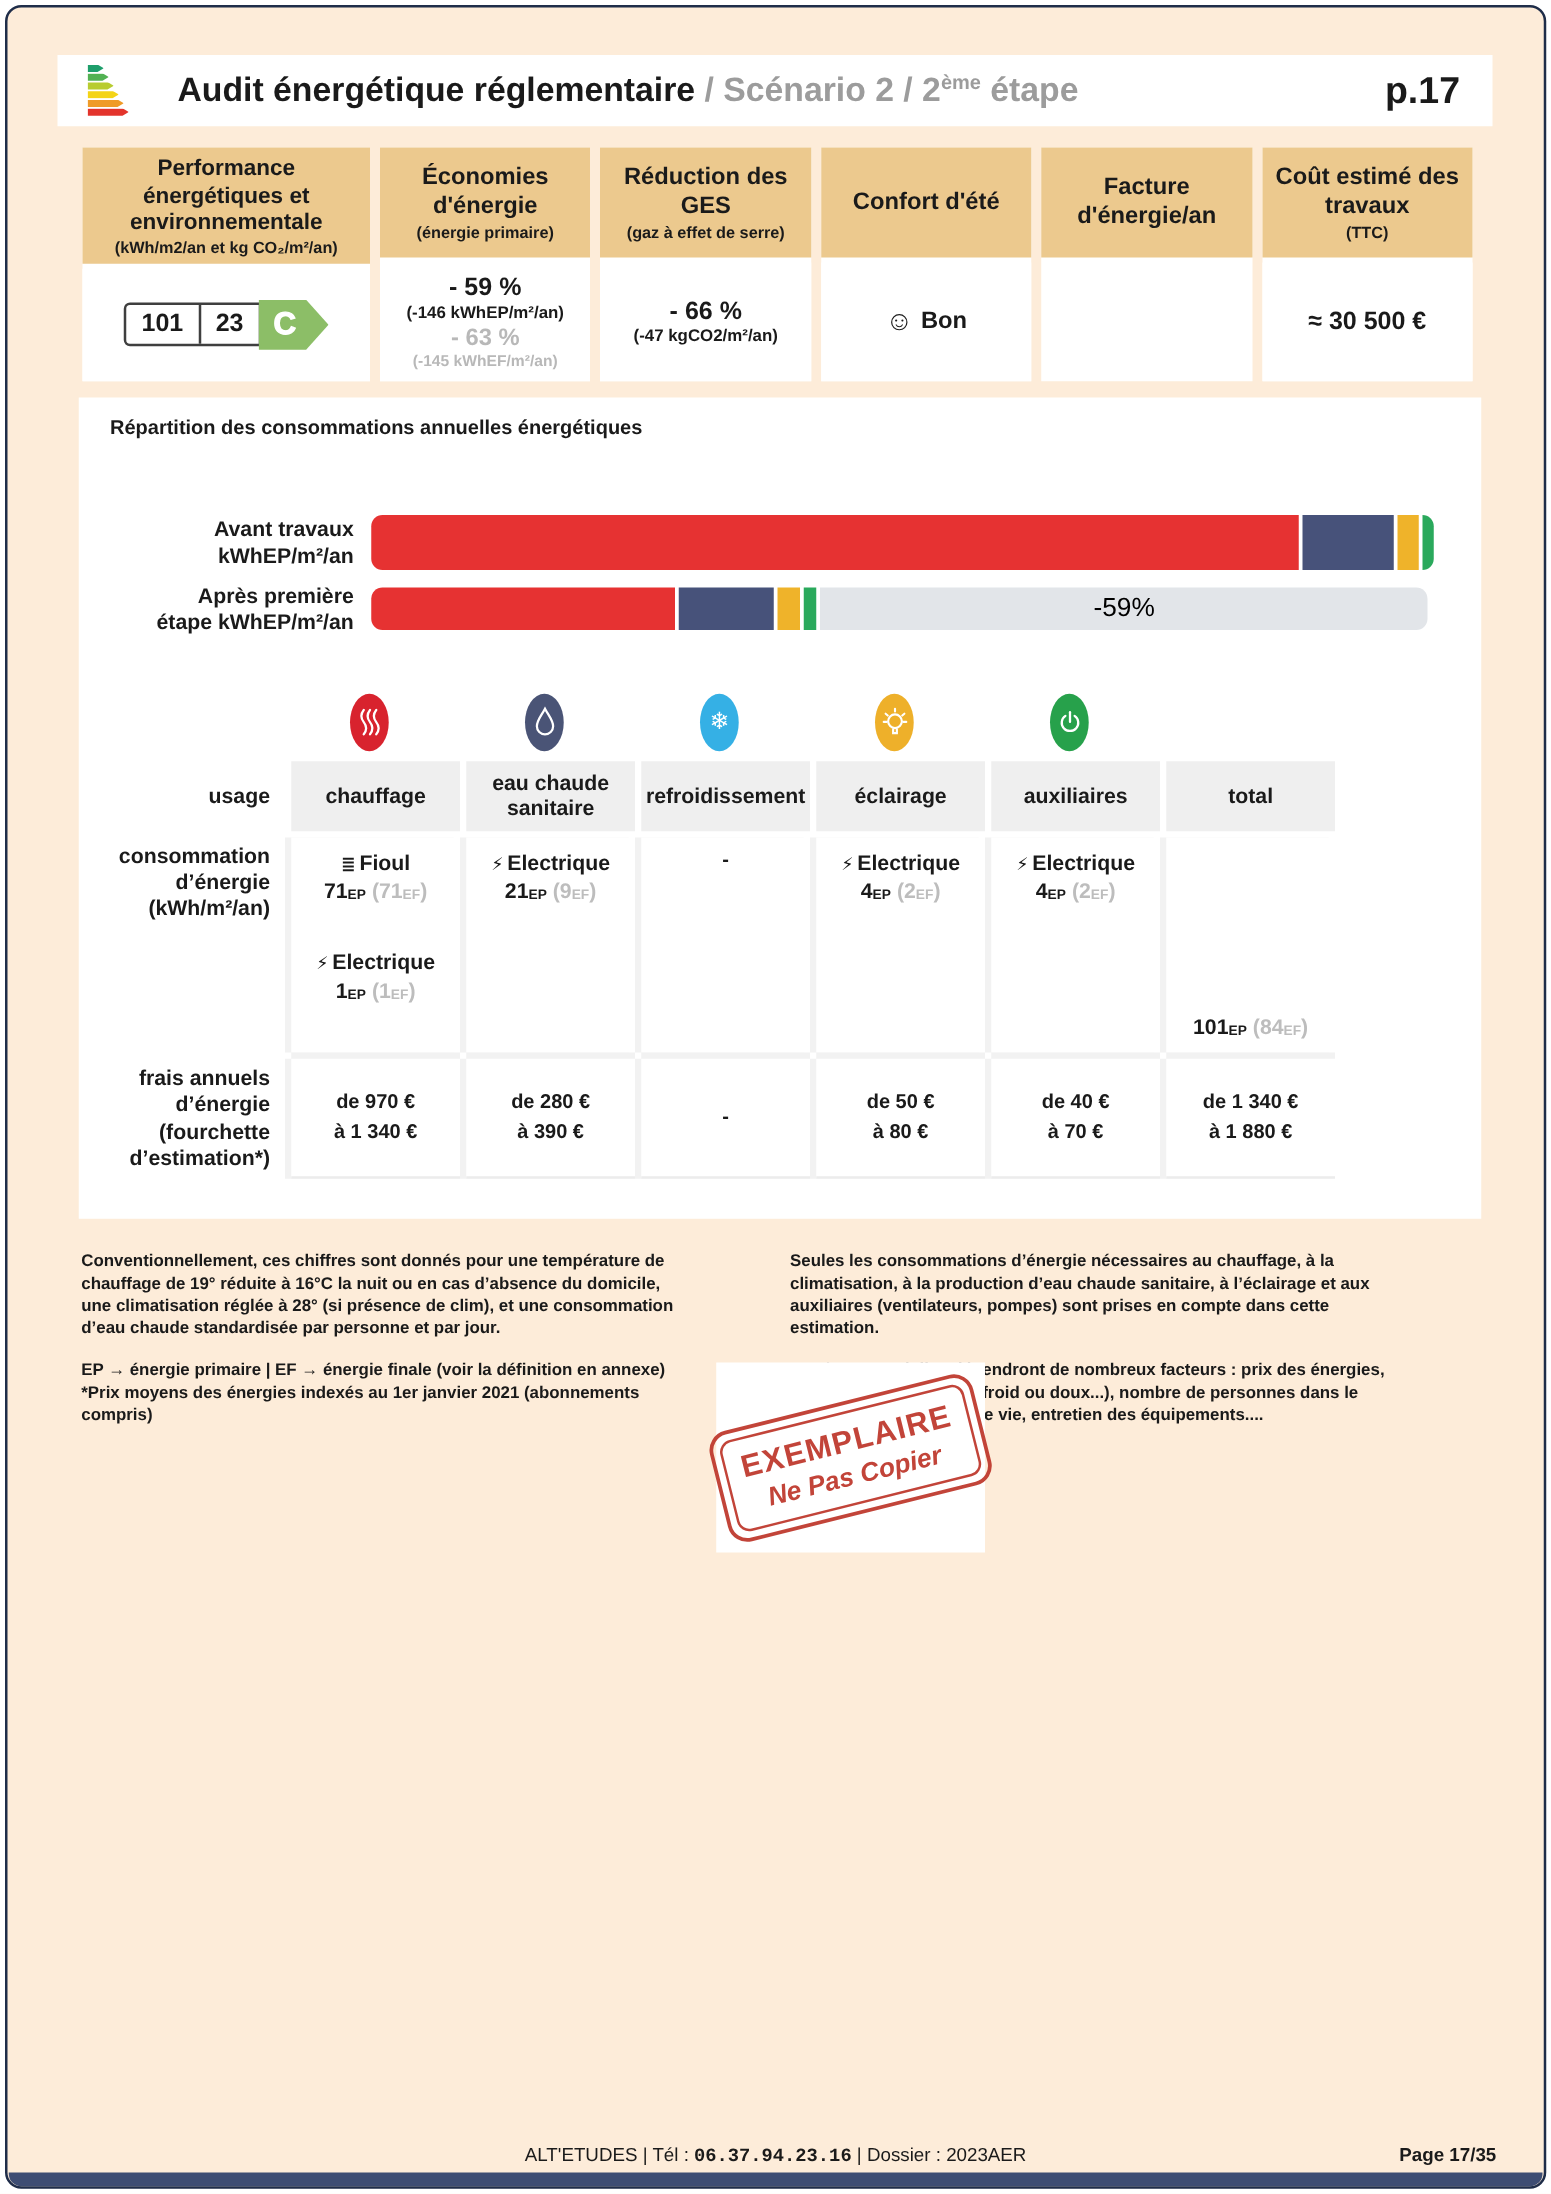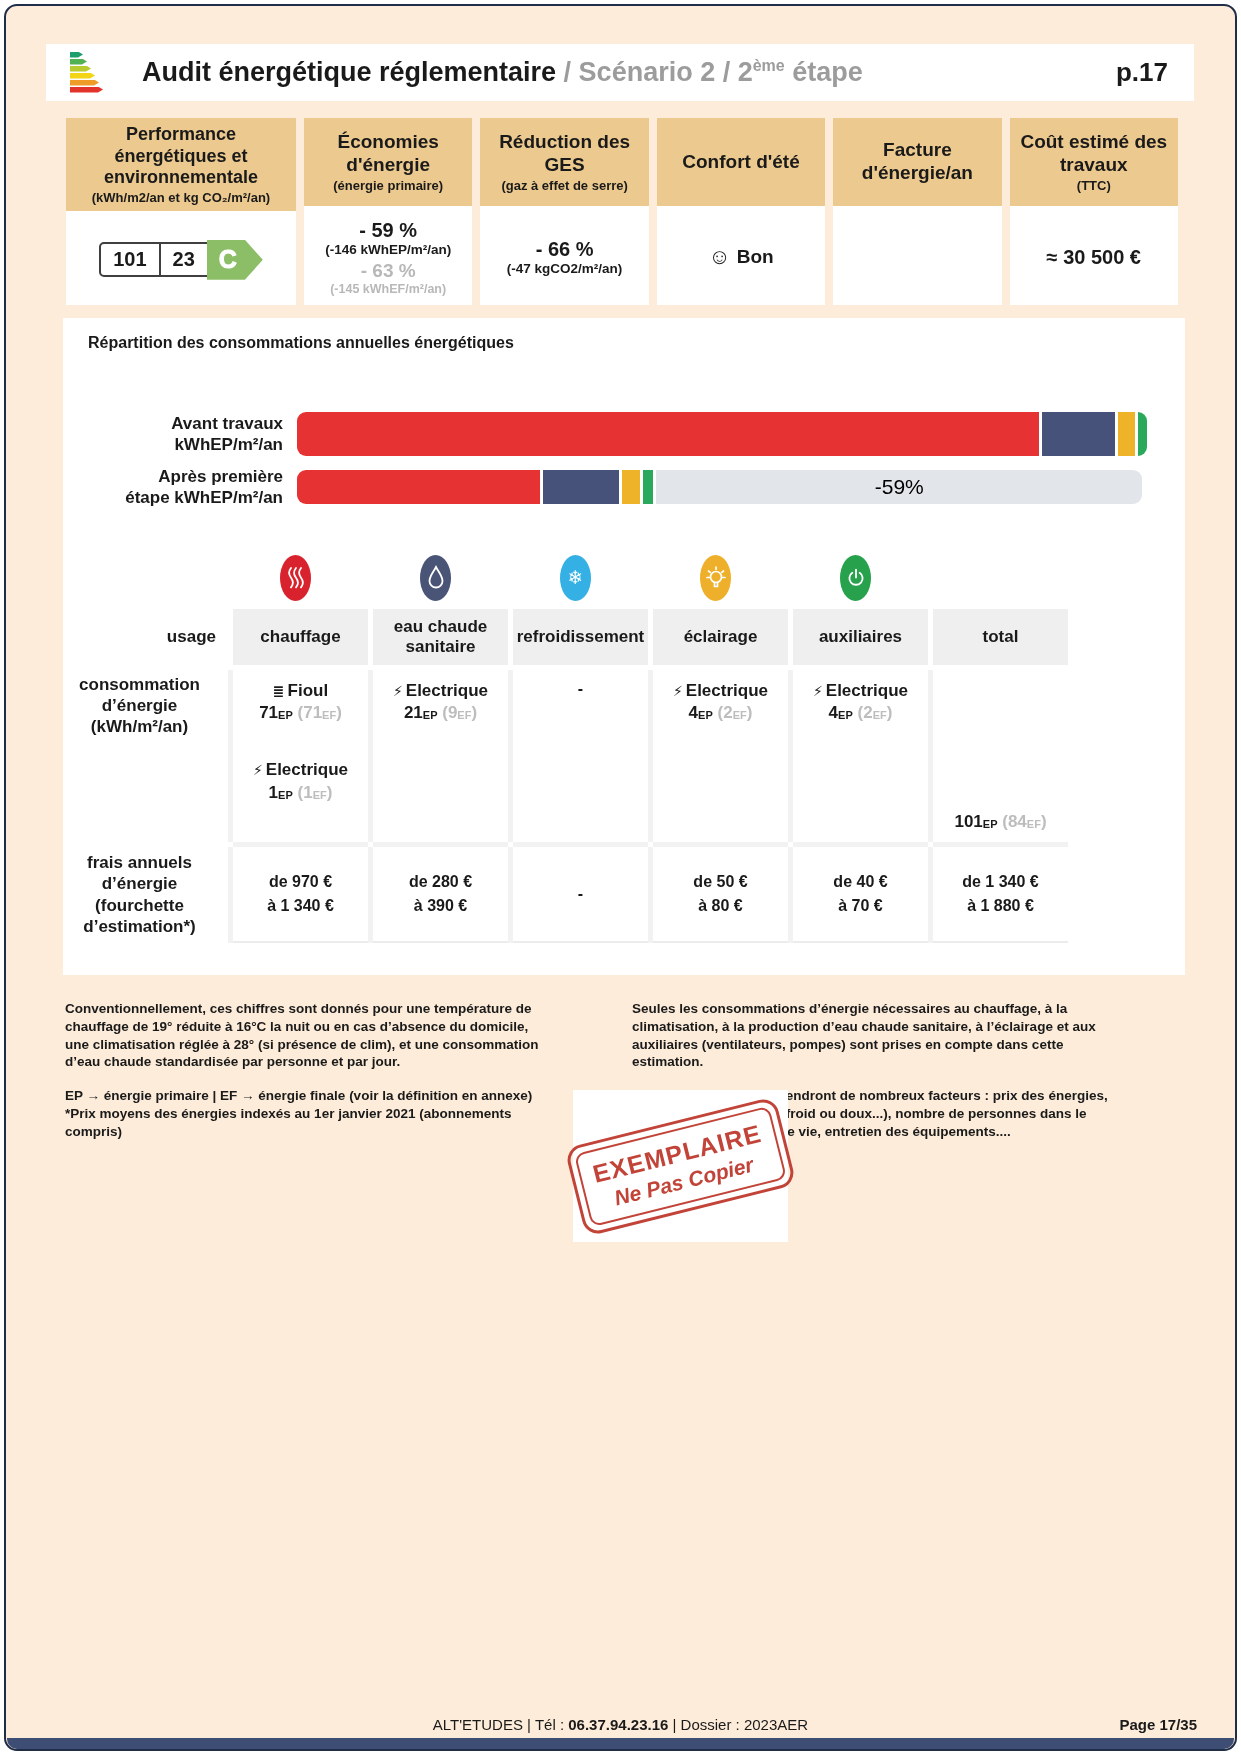--- a/index.html
+++ b/index.html
@@ -8,21 +8,21 @@
   .frame { position:absolute; inset:4px; border:2.5px solid #1f2d49; border-radius:13px; background:#fdecd9; }
   .bottom-bar { position:absolute; left:7px; right:7px; bottom:6px; height:11px; background:#3e4d73; border-radius:0 0 10px 10px; }
 
   
   .hdr { position:absolute; top:44px; left:46px; width:1148px; height:57px; background:#ffffff; display:flex; align-items:center; padding:0 26px 0 24px; }
   .dpe-logo { width:36px; height:46px; display:flex; flex-direction:column; justify-content:center; margin-right:36px; }
   .dpe-logo i { display:block; height:6px; margin-bottom:1px; clip-path:polygon(0 0, calc(100% - 5px) 0, 100% 50%, calc(100% - 5px) 100%, 0 100%); }
   .h-title { flex:1; font-size:27px; font-weight:bold; white-space:nowrap; }
   .h-gray { color:#9c9c9c; }
   .h-sup { font-size:16px; vertical-align:super; }
-  .h-page { font-size:26px; font-weight:bold; }
+  .h-page { font-size:30px; font-weight:bold; }
 
   
   .summary { position:absolute; top:118px; left:66px; width:1112px; display:grid; grid-template-columns:230px repeat(5,1fr); column-gap:8px; }
   .sum-col { background:#ffffff; display:flex; flex-direction:column; }
   .sum-head { background:#ecc98e; min-height:88px; display:flex; flex-direction:column; align-items:center; justify-content:center; text-align:center; padding:6px 4px; }
   .sum-head .t { font-size:19px; font-weight:bold; line-height:1.2; }
   .sum-col:first-child .sum-head .t { font-size:18px; }
   .sum-head .s { font-size:13px; font-weight:bold; margin-top:1px; }
   .sum-val { background:#ffffff; margin-top:4px; flex:1; min-height:90px; display:flex; flex-direction:column; align-items:center; justify-content:center; text-align:center; padding:6px 2px; }
   .big { font-size:20px; font-weight:bold; }
@@ -55,21 +55,21 @@
   .bar-track .seg:first-child { border-radius:9px 0 0 9px; }
   .bar-track .seg:last-child { border-radius:0 9px 9px 0; }
 
   .icons-row { margin-top:46px; padding-left:165px; display:grid; grid-template-columns:repeat(6,135px); gap:5px; }
   .icell { display:flex; align-items:center; justify-content:center; }
   .pill { width:31px; height:46px; border-radius:50%; display:flex; align-items:center; justify-content:center; color:#fff; }
   .pill svg { display:block; }
   .snow { font-size:19px; color:#fff; }
 
   .tg { margin-top:8px; display:grid; grid-template-columns:165px repeat(6,135px); grid-template-rows:56px 172px 96px; row-gap:5px; column-gap:5px; }
-  .rlab { display:flex; align-items:center; justify-content:flex-end; text-align:center; font-size:17px; font-weight:bold; line-height:1.25; padding-right:12px; }
+  .rlab { display:flex; align-items:center; justify-content:flex-end; text-align:right; font-size:17px; font-weight:bold; line-height:1.25; padding-right:12px; }
   .rlab.top { align-items:flex-start; padding-top:4px; }
   .chead { background:#efefef; display:flex; align-items:center; justify-content:center; text-align:center; font-size:17px; font-weight:bold; line-height:1.15; padding:2px; }
   .dcell { background:#ffffff; box-shadow:-5px 0 0 0 #f2f2f2; display:flex; flex-direction:column; align-items:center; padding-top:10px; font-size:16px; font-weight:bold; text-align:center; }
   .dcell.frais { box-shadow:-5px 0 0 0 #f2f2f2, 0 -5px 0 0 #f2f2f2; border-bottom:2px solid #ececec; justify-content:center; padding-top:0; line-height:1.45; }
   .dcell.bot { justify-content:flex-end; padding-bottom:10px; }
   .fuel { line-height:1.35; }
   .fuel + .fuel { margin-top:34px; }
   .fu-name { font-size:17px; font-weight:bold; }
   .fu-ico { font-size:14px; margin-right:3px; }
   .fu-val { font-size:17px; font-weight:bold; }
@@ -84,21 +84,21 @@
 
   
   .stamp-box { position:absolute; top:1090px; left:573px; width:215px; height:152px; background:#ffffff; display:flex; align-items:center; justify-content:center; }
   .stamp { transform:rotate(-14deg); border:3px solid #bf3b2f; border-radius:16px; padding:5px; color:#bf3b2f; opacity:.95; }
   .stamp-in { border:2px solid #bf3b2f; border-radius:10px; padding:8px 12px; text-align:center; }
   .st1 { font-size:25px; font-weight:bold; letter-spacing:1px; white-space:nowrap; }
   .st2 { font-size:21px; font-weight:bold; font-style:italic; white-space:nowrap; margin-top:2px; }
 
   
   .footer { position:absolute; top:1716px; left:0; right:0; text-align:center; font-size:15px; }
-  .f-bold { font-weight:bold; }
+  .f-bold { font-weight:bold;font-family:Liberation Mono, monospace; }
   .f-page { position:absolute; top:1716px; right:44px; font-size:15px; font-weight:bold; }
 </style>
 </head>
 <body>
 
 <div class="page">
   <div class="frame"></div>
 
   <div class="hdr">
     <div class="dpe-logo">

